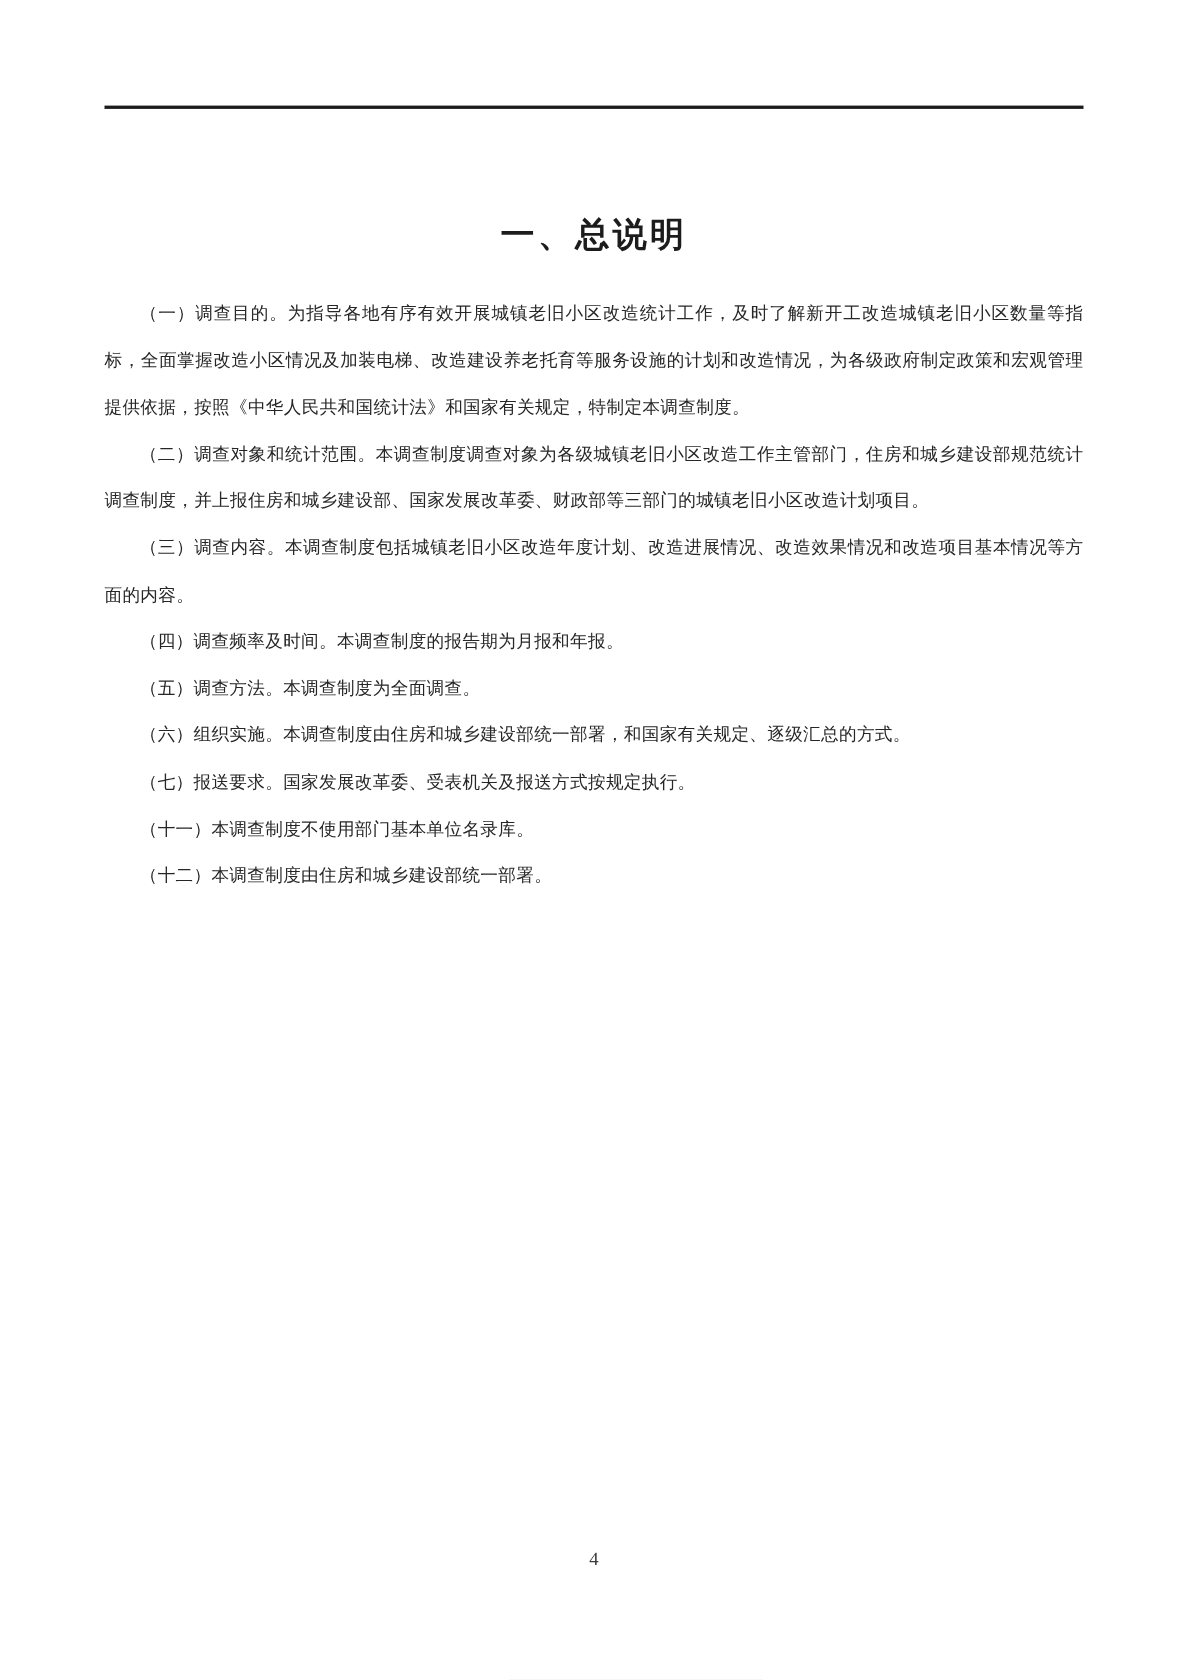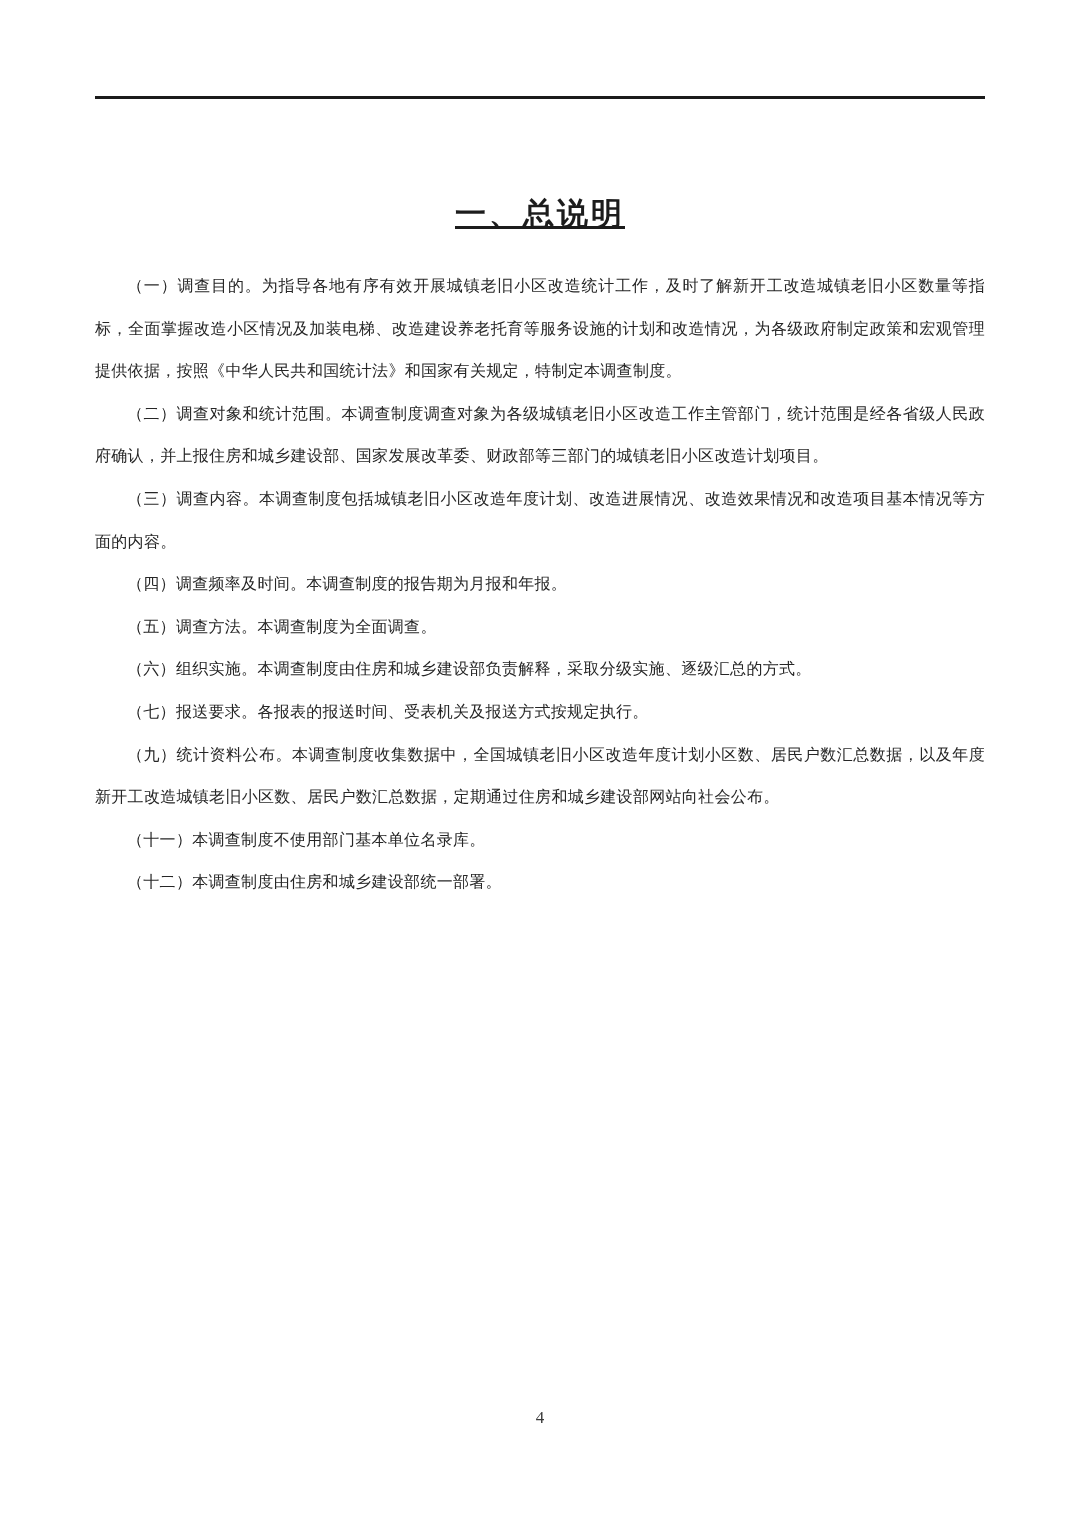--- a/index.html
+++ b/index.html
@@ -32,21 +32,20 @@
   }
   .doc-title {
     margin: 98px 0 0 0;
     text-align: center;
     font-family: "Liberation Sans", "DejaVu Sans", sans-serif;
     font-weight: bold;
     font-size: 31px;
     line-height: 34px;
     letter-spacing: 3px;
     color: #1c1c1c;
-    text-decoration: underline;
   }
   .doc-body {
     margin-top: 34px;
   }
   .doc-body p {
     margin: 0;
     font-size: 16px;
     line-height: 42.6px;
     text-align: justify;
     text-justify: inter-ideograph;
@@ -65,25 +64,24 @@
 </style>
 </head>
 <body>
 
 <div class="page">
   <div class="content">
     <hr class="top-rule">
     <h1 class="doc-title">一、总说明</h1>
     <div class="doc-body">
       <p>（一）调查目的。为指导各地有序有效开展城镇老旧小区改造统计工作，及时了解新开工改造城镇老旧小区数量等指标，全面掌握改造小区情况及加装电梯、改造建设养老托育等服务设施的计划和改造情况，为各级政府制定政策和宏观管理提供依据，按照《中华人民共和国统计法》和国家有关规定，特制定本调查制度。</p>
-      <p>（二）调查对象和统计范围。本调查制度调查对象为各级城镇老旧小区改造工作主管部门，统计范围是经各省级人民政府确认，并上报住房和城乡建设部、国家发展改革委、财政部等三部门的城镇老旧小区改造计划项目。</p>
+      <p>（二）调查对象和统计范围。本调查制度调查对象为各级城镇老旧小区改造工作主管部门，住房和城乡建设部规范统计调查制度，并上报住房和城乡建设部、国家发展改革委、财政部等三部门的城镇老旧小区改造计划项目。</p>
       <p>（三）调查内容。本调查制度包括城镇老旧小区改造年度计划、改造进展情况、改造效果情况和改造项目基本情况等方面的内容。</p>
       <p>（四）调查频率及时间。本调查制度的报告期为月报和年报。</p>
       <p>（五）调查方法。本调查制度为全面调查。</p>
-      <p>（六）组织实施。本调查制度由住房和城乡建设部负责解释，采取分级实施、逐级汇总的方式。</p>
-      <p>（七）报送要求。各报表的报送时间、受表机关及报送方式按规定执行。</p>
-      <p>（九）统计资料公布。本调查制度收集数据中，全国城镇老旧小区改造年度计划小区数、居民户数汇总数据，以及年度新开工改造城镇老旧小区数、居民户数汇总数据，定期通过住房和城乡建设部网站向社会公布。</p>
+      <p>（六）组织实施。本调查制度由住房和城乡建设部统一部署，和国家有关规定、逐级汇总的方式。</p>
+      <p>（七）报送要求。国家发展改革委、受表机关及报送方式按规定执行。</p>
       <p>（十一）本调查制度不使用部门基本单位名录库。</p>
       <p>（十二）本调查制度由住房和城乡建设部统一部署。</p>
     </div>
   </div>
   <div class="page-number">4</div>
 </div>
 
 </body></html>

